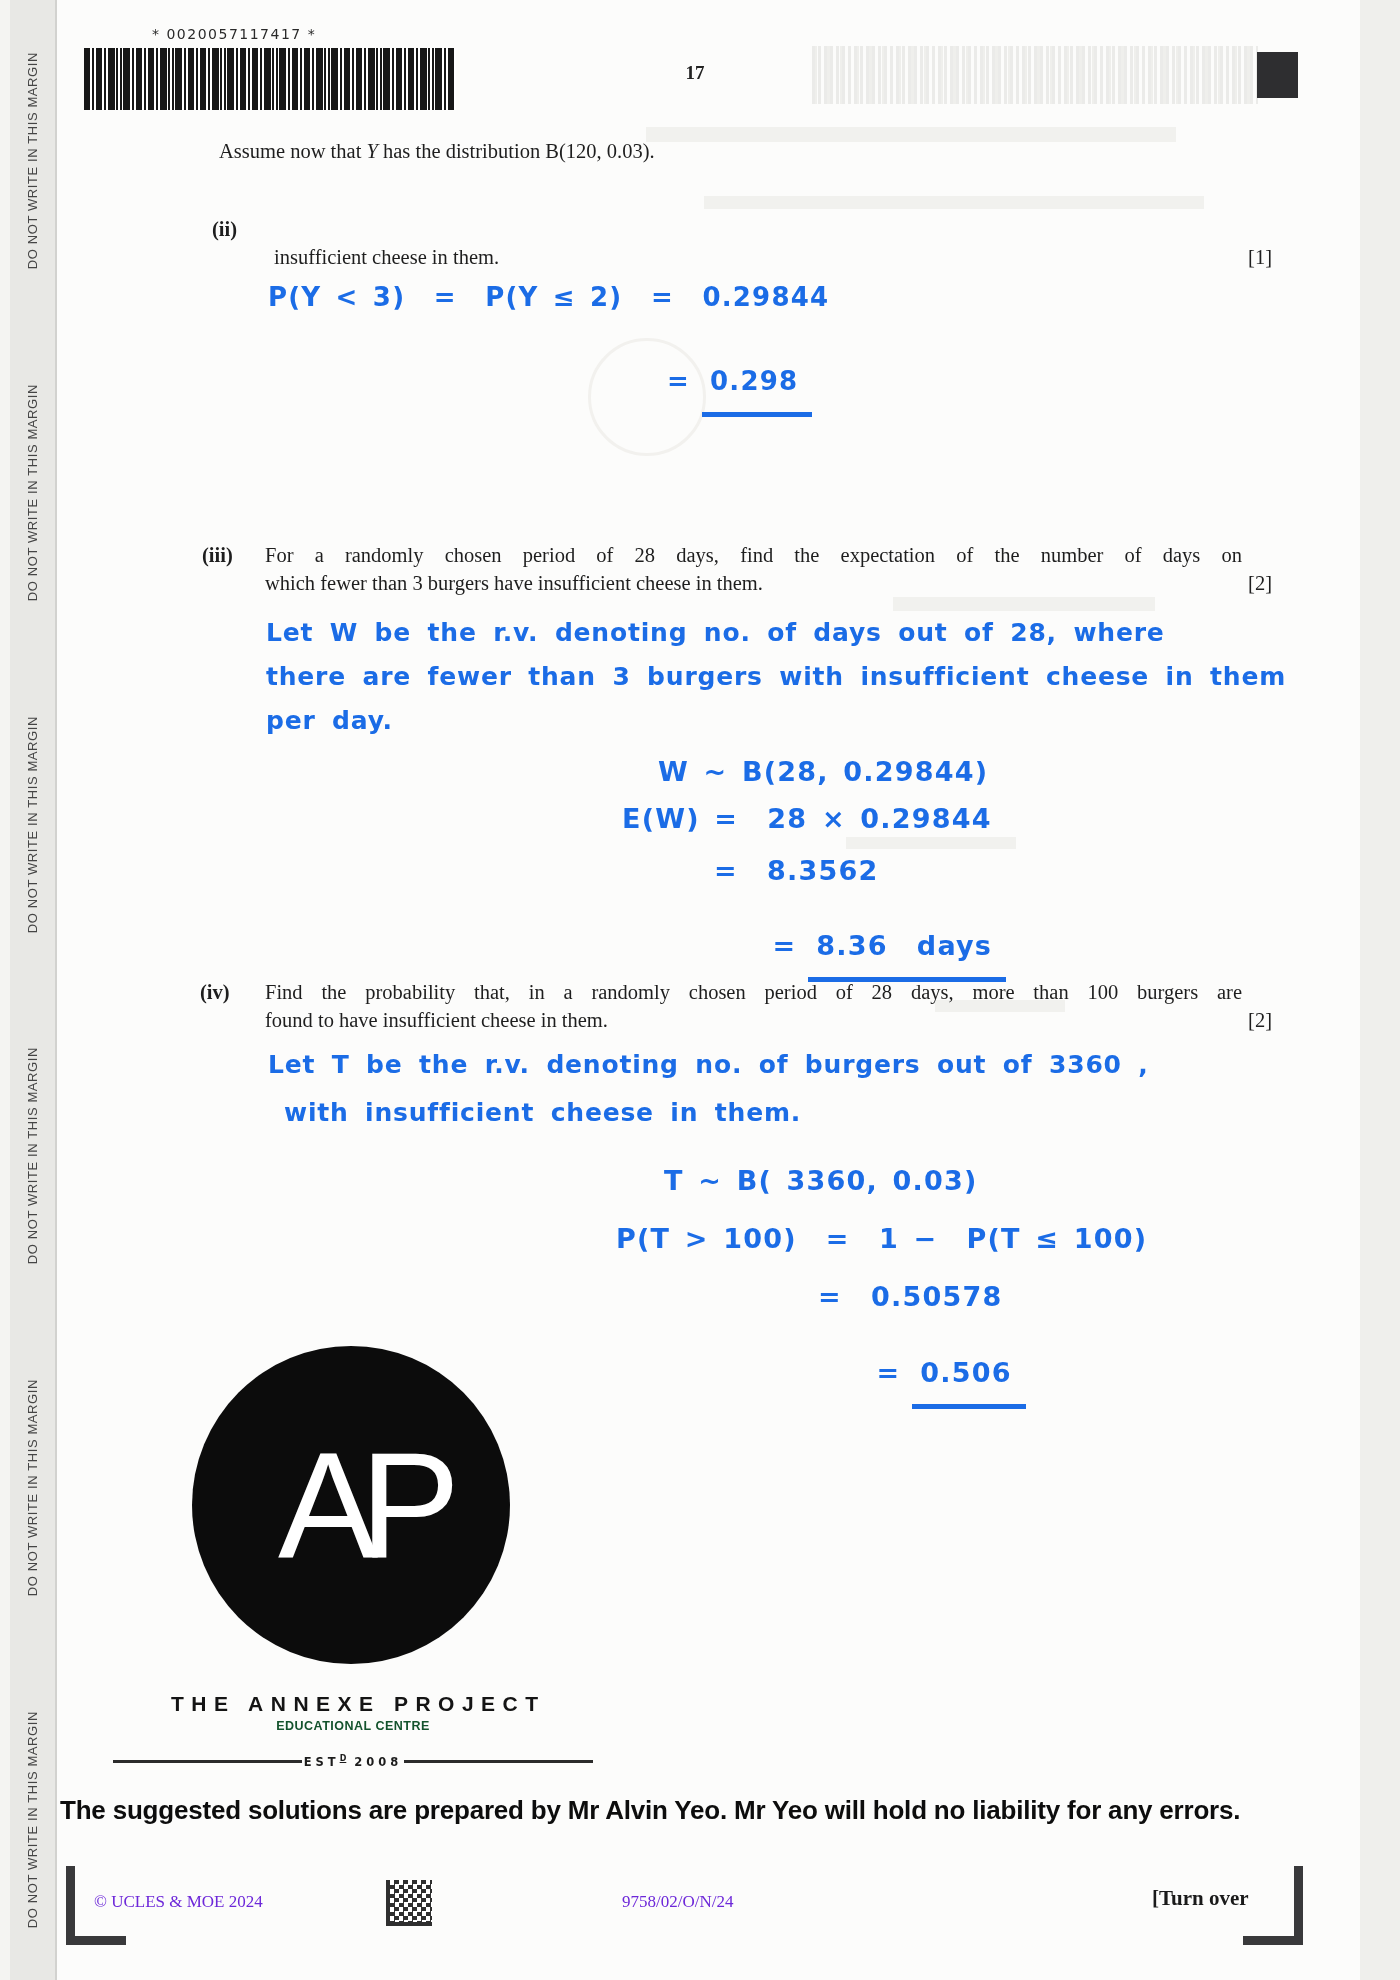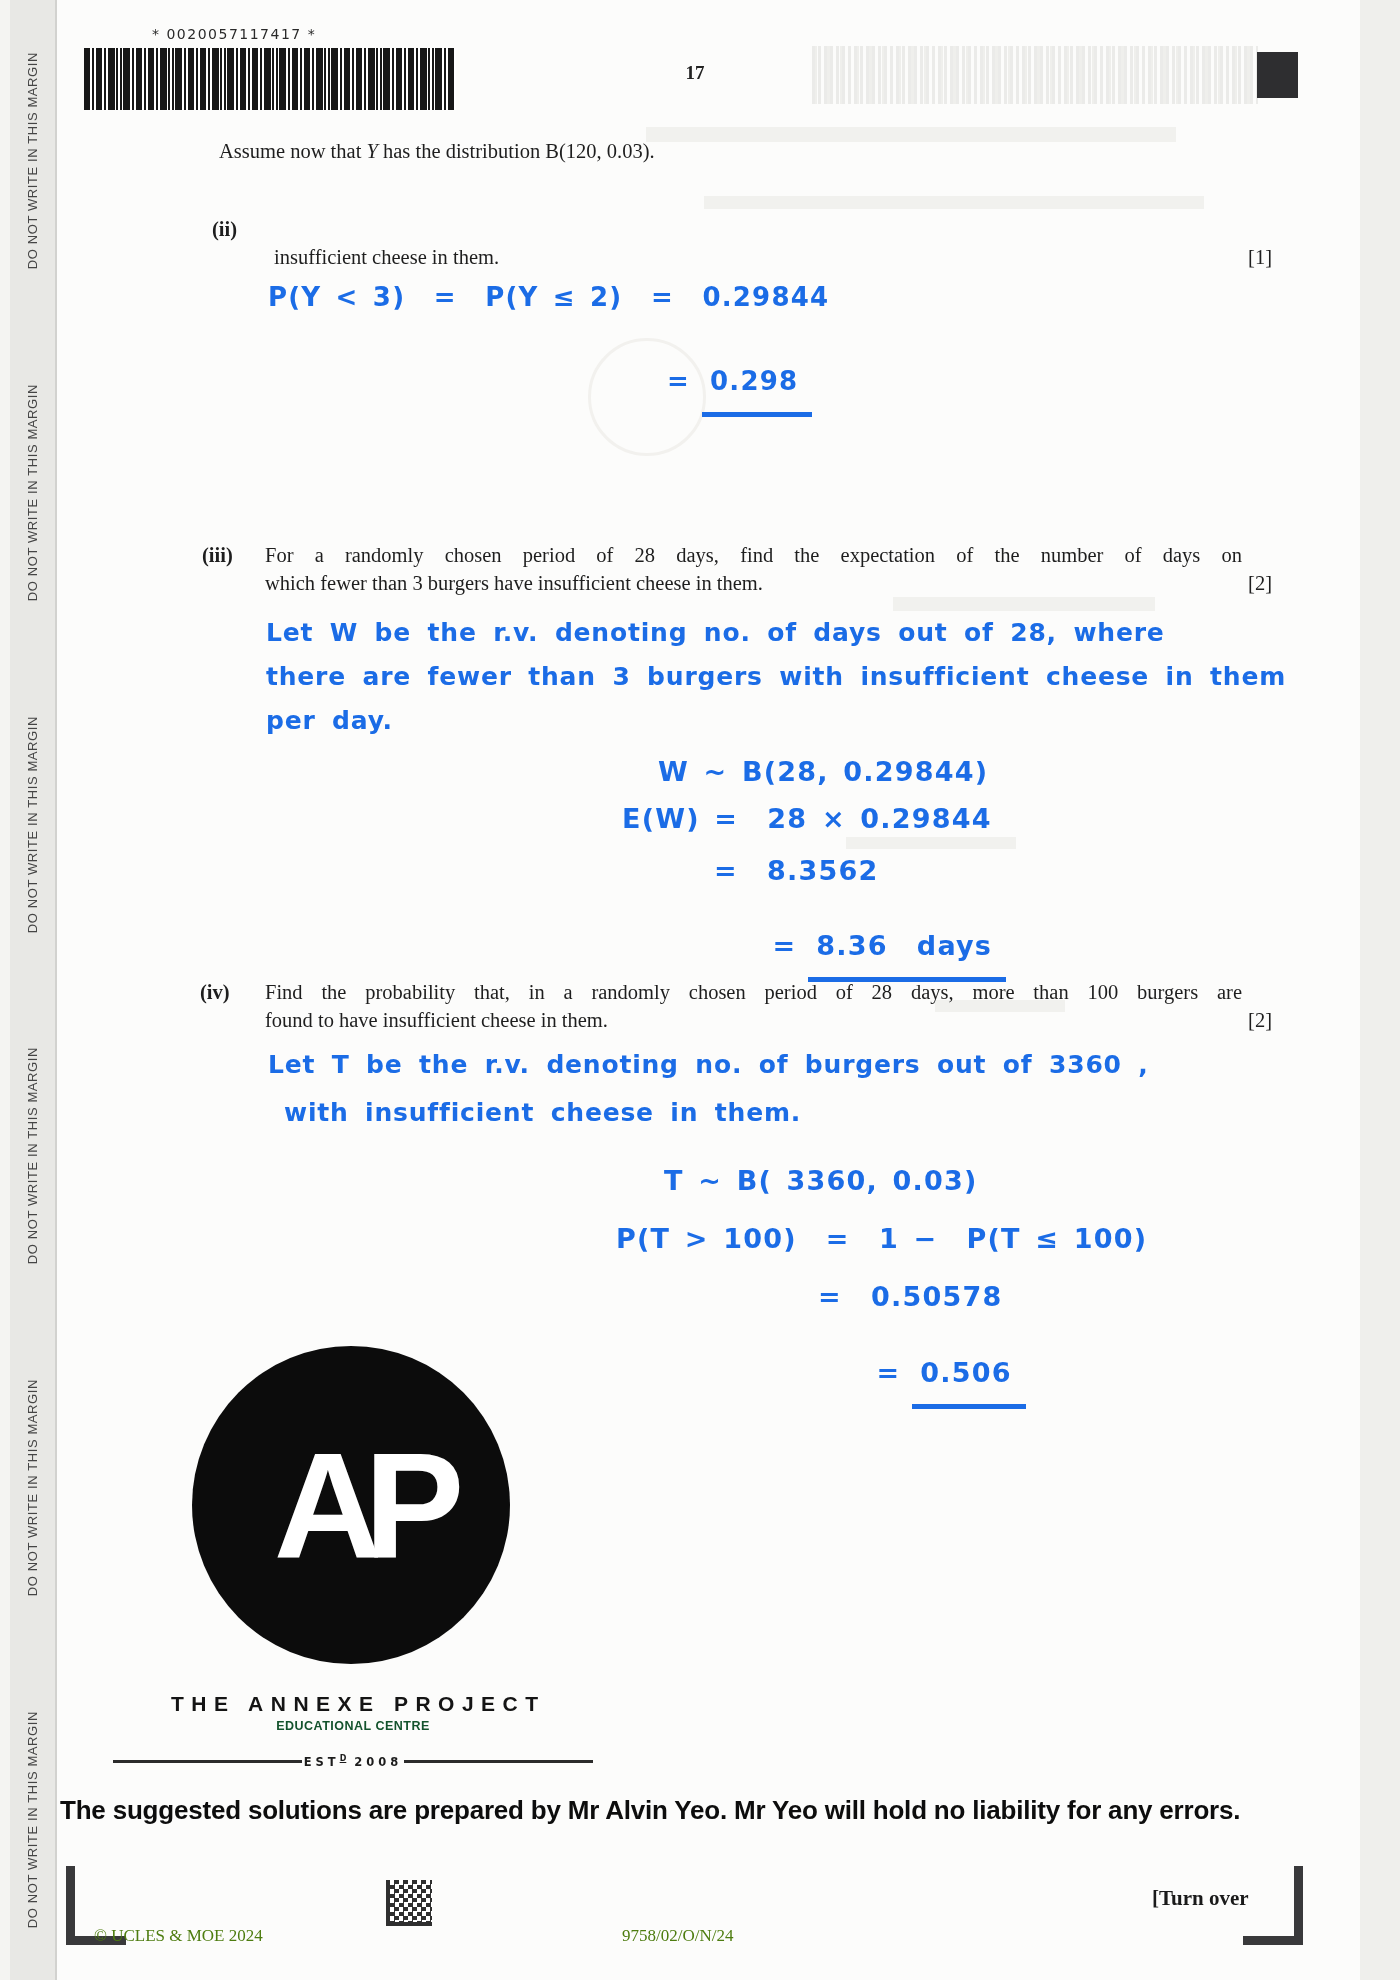--- a/index.html
+++ b/index.html
@@ -54,37 +54,37 @@
 
   
   .ghost{ background:#f1f1ee; }
   .ghost-ring{ border:3px solid #f2f1ee; border-radius:50%; }
   .corner-square{ background:#2e2e30; }
   .right-band{ background:#efefec; }
 
   
   .logo-circle{ width:318px; height:318px; border-radius:50%; background:#0c0c0c;
     display:flex; align-items:center; justify-content:center; }
-  .logo-monogram{ font-family:"Liberation Sans", sans-serif; font-size:150px; font-weight:700;
+  .logo-monogram{ font-family:"Liberation Sans", sans-serif; font-size:150px; font-weight:400;
     color:#ffffff; letter-spacing:-18px; transform:translateX(9px); }
   .logo-name{ font-family:"Liberation Sans", sans-serif; font-size:21px; font-weight:700;
     letter-spacing:7.5px; color:#141414; text-align:center; white-space:nowrap; }
   .logo-subtitle{ font-family:"Liberation Sans", sans-serif; font-size:12.5px; font-weight:700;
     letter-spacing:.5px; color:#14532d; text-align:center; }
   .est-row{ display:flex; align-items:center; gap:2px; }
   .est-line{ flex:1; height:2.5px; background:#2b2b2b; }
   .est-text{ font-family:"DejaVu Sans", sans-serif; font-size:11.5px; font-weight:700;
     letter-spacing:4px; color:#1c1c1c; white-space:nowrap; }
   .est-text sup{ font-size:8px; text-decoration:underline; letter-spacing:0; }
 
   .disclaimer{ font-family:"Liberation Sans", sans-serif; font-size:26px; font-weight:700;
     letter-spacing:-.2px; color:#0d0d0d; white-space:nowrap; }
 
   
-  .footer-serif{ font-size:17px; color:#4d7c0f;margin-top:34px; }
+  .footer-serif{ font-size:17px; color:#6d28d9; }
   .turn-over{ font-size:21px; font-weight:700; color:#1a1a1a; }
   .corner-bar{ background:#39393b; }
   .qr{
     width:46px; height:46px;
     background:repeating-conic-gradient(#2f2f2f 0% 25%, #ffffff 25% 50%) 0 0 / 9px 9px;
     border-left:4px solid #2f2f2f; border-bottom:4px solid #2f2f2f;
   }
 </style>
 </head>
 <body>

